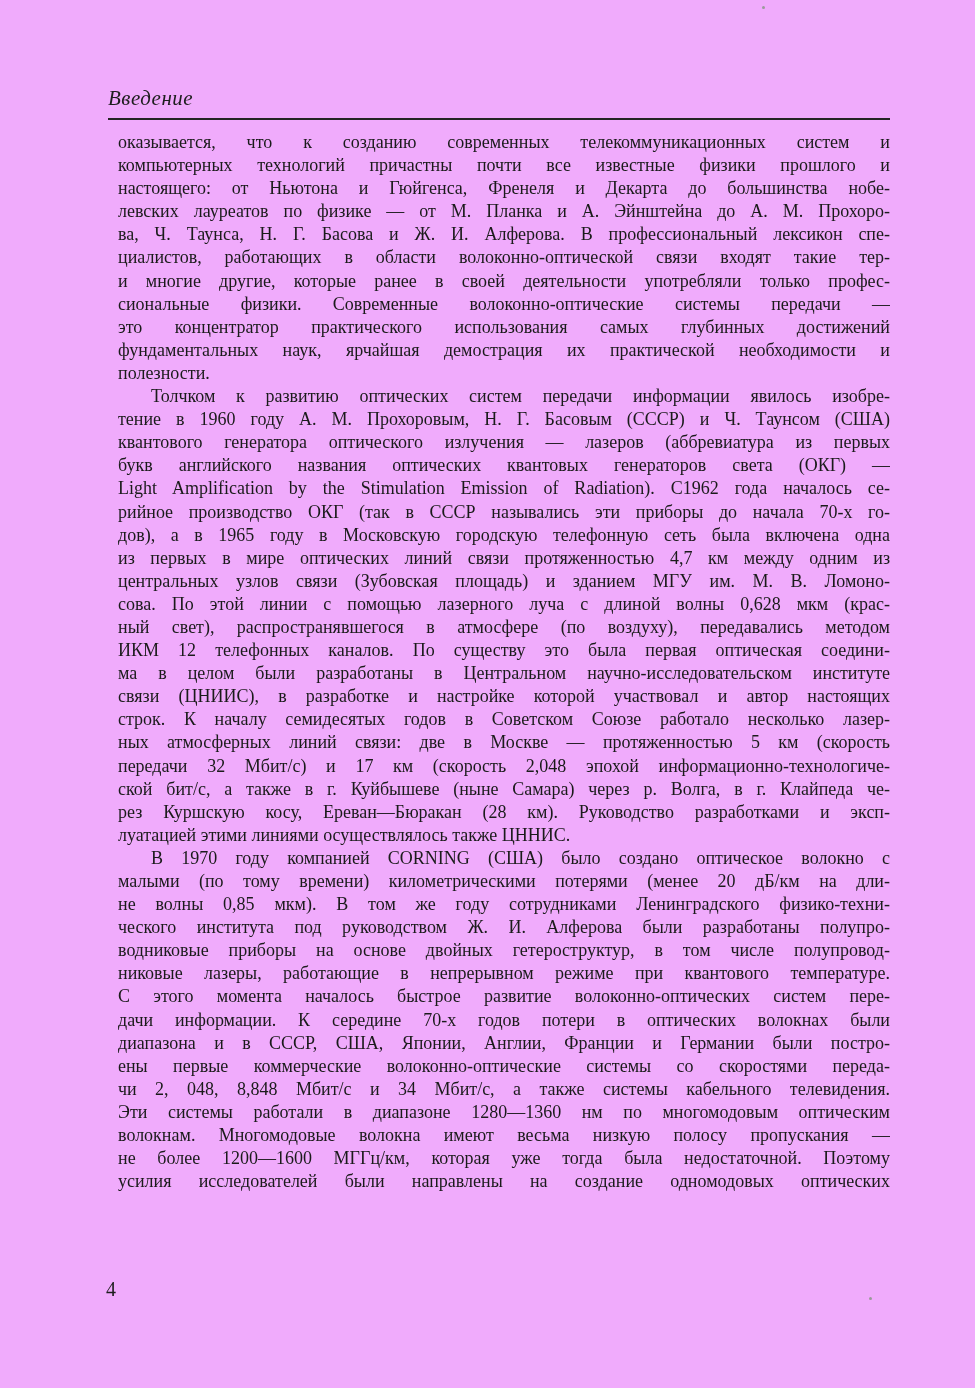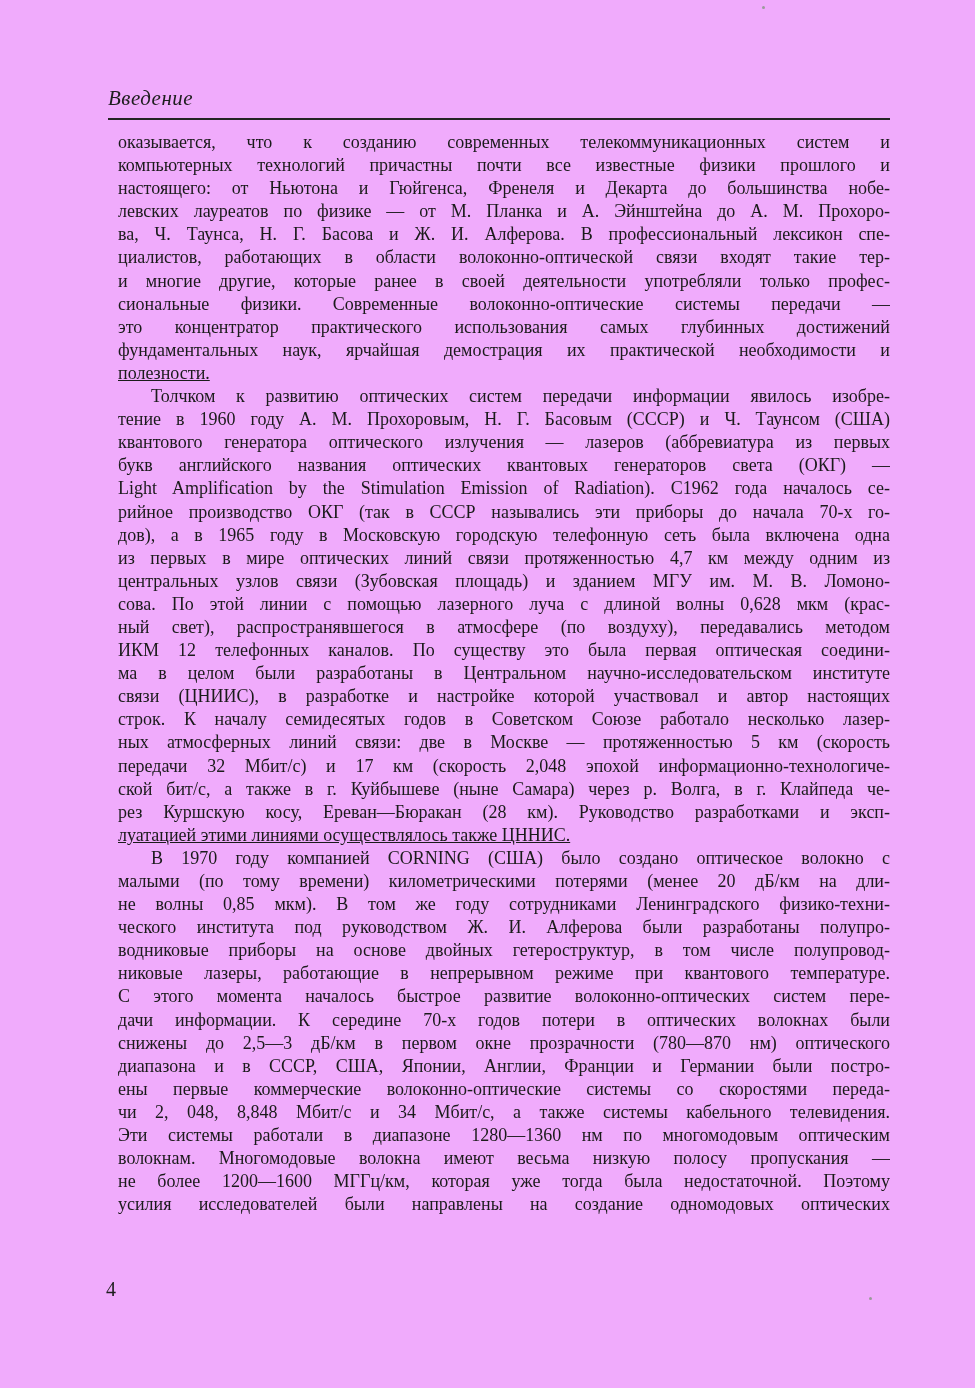--- a/index.html
+++ b/index.html
@@ -46,21 +46,20 @@
   }
   .line {
     height: 23.1px;
     overflow: hidden;
     text-align: justify;
     text-align-last: justify;
     white-space: normal;
   }
   .line.last {
     text-align-last: left;
-    text-decoration: underline;
   }
   .line.indent {
     text-indent: 33px;
   }
   .page-number {
     position: absolute;
     left: 106px;
     top: 1278px;
     font-size: 20px;
     color: #1e1e1e;
@@ -121,21 +120,20 @@
         </div>
         <div class="paragraph">
           <div class="line indent">В 1970 году компанией CORNING (США) было создано оптическое волокно с</div>
           <div class="line">малыми (по тому времени) километрическими потерями (менее 20 дБ/км на дли-</div>
           <div class="line">не волны 0,85 мкм). В том же году сотрудниками Ленинградского физико-техни-</div>
           <div class="line">ческого института под руководством Ж. И. Алферова были разработаны полупро-</div>
           <div class="line">водниковые приборы на основе двойных гетероструктур, в том числе полупровод-</div>
           <div class="line">никовые лазеры, работающие в непрерывном режиме при квантового температуре.</div>
           <div class="line">С этого момента началось быстрое развитие волоконно-оптических систем пере-</div>
           <div class="line">дачи информации. К середине 70-х годов потери в оптических волокнах были</div>
-          <div class="line">снижены до 2,5—3 дБ/км в первом окне прозрачности (780—870 нм) оптического</div>
           <div class="line">диапазона и в СССР, США, Японии, Англии, Франции и Германии были постро-</div>
           <div class="line">ены первые коммерческие волоконно-оптические системы со скоростями переда-</div>
           <div class="line">чи 2, 048, 8,848 Мбит/с и 34 Мбит/с, а также системы кабельного телевидения.</div>
           <div class="line">Эти системы работали в диапазоне 1280—1360 нм по многомодовым оптическим</div>
           <div class="line">волокнам. Многомодовые волокна имеют весьма низкую полосу пропускания —</div>
           <div class="line">не более 1200—1600 МГГц/км, которая уже тогда была недостаточной. Поэтому</div>
           <div class="line">усилия исследователей были направлены на создание одномодовых оптических</div>
         </div>
       </div>
   </div>

